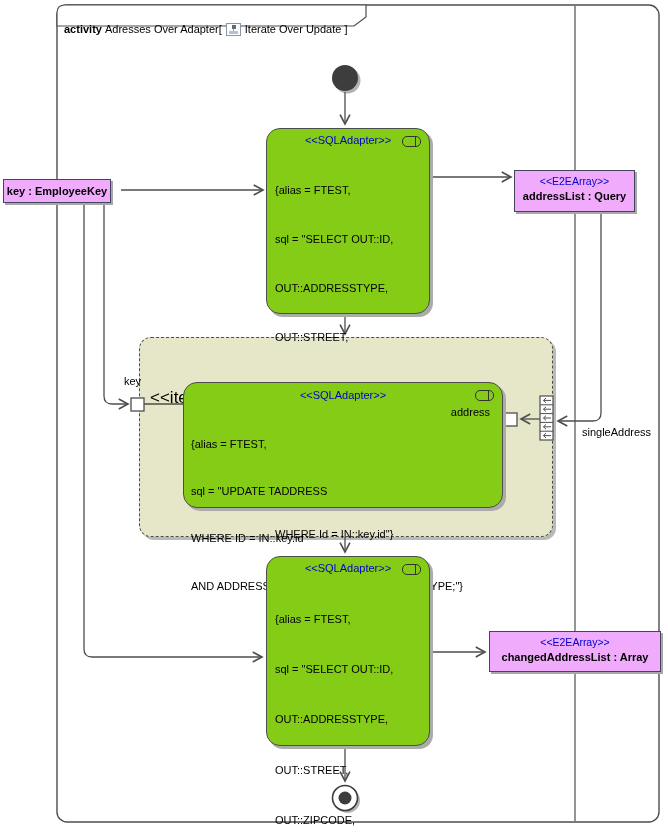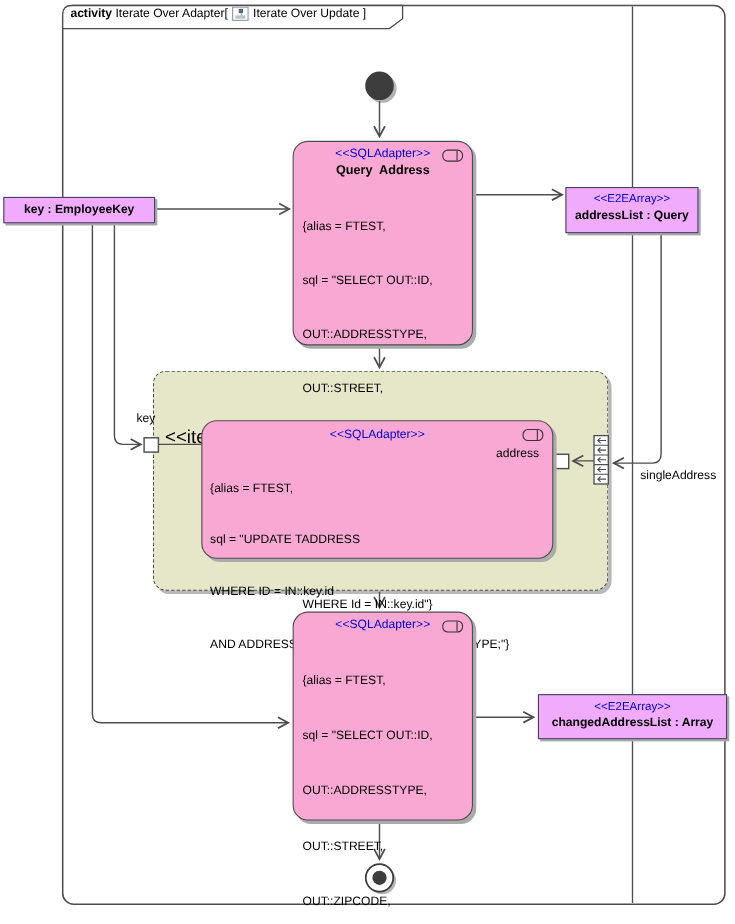--- a/index.html
+++ b/index.html
@@ -8,49 +8,49 @@
     font-family:"Liberation Sans", sans-serif;color:#000;
   }
   #edge-layer{position:absolute;left:0;top:0;width:668px;height:840px;z-index:2;pointer-events:none;}
   .region{
     position:absolute;left:139px;top:337px;width:414px;height:200px;z-index:1;
     background:#e6e6c8;border:1.6px dashed #4d4d4d;border-radius:12px;
     box-shadow:3px 3px 0 #b9b9b9;box-sizing:border-box;
   }
   .region-label{padding:5px 0 0 10px;font-size:17px;color:#000;margin-top:45px;}
   .sql-node{
-    position:absolute;z-index:3;background:#f9a8d4;border:1.5px solid #4d4d4d;border-radius:14px;
+    position:absolute;z-index:3;background:#84cc16;border:1.5px solid #4d4d4d;border-radius:14px;
     box-shadow:3px 3px 0 #ababab;box-sizing:border-box;padding-top:5px;
   }
   #query-address{left:266px;top:128px;width:164px;height:186px;}
   #update-adresses{left:183px;top:382px;width:320px;height:126px;padding-top:6px;}
   #query-addresses-again{left:266px;top:556px;width:164px;height:190px;}
   .stereotype{color:#0000cc;font-size:11px;text-align:center;line-height:13px;white-space:pre;}
   .node-title{font-size:11.5px;font-weight:bold;text-align:center;line-height:15px;margin-top:1px;white-space:pre;}
   .node-body{margin-top:2px;padding-left:8px;font-size:11px;white-space:pre;overflow:hidden;}
   #query-address .node-body{line-height:16.4px;}
   #query-addresses-again .node-body{line-height:16.8px;}
   #update-adresses .node-body{line-height:15.8px;padding-left:7px;margin-top:3px;}
   .toggle-icon{position:absolute;right:8px;top:7px;width:17px;height:9px;border:1.3px solid #333;border-radius:5px;background:transparent;}
   .toggle-icon .bar{position:absolute;right:4px;top:0;bottom:0;width:1.4px;background:#333;}
   .obj-node{
     position:absolute;z-index:3;background:#f0abfc;border:1.4px solid #44445e;
     box-shadow:2px 2px 0 #a8a8a8;box-sizing:border-box;text-align:center;
   }
-  #key-param{left:3px;top:179px;width:138px;height:24px;font-size:11px;font-weight:bold;line-height:22px;white-space:pre;}
+  #key-param{left:3px;top:179px;width:108px;height:24px;font-size:11px;font-weight:bold;line-height:22px;white-space:pre;}
   #address-list{left:514px;top:170px;width:121px;height:42px;padding-top:3px;}
   #changed-address-list{left:489px;top:631px;width:172px;height:41px;padding-top:3px;}
   .obj-stereotype{color:#0000cc;font-size:10.5px;line-height:14px;white-space:pre;}
   .obj-label{font-size:11px;font-weight:bold;line-height:17px;white-space:pre;}
   .free-label{position:absolute;z-index:4;font-size:11px;color:#000;white-space:pre;}
   #label-key-pin{left:124px;top:375px;}
   #label-address-pin{position:absolute;right:12px;top:23px;font-size:11px;font-weight:normal;}
   #label-single-address{left:582px;top:426px;}
   .frame-tab-text{
-    position:absolute;left:64px;top:4px;height:16px;z-index:4;display:flex;align-items:center;
+    position:absolute;left:64px;top:21px;height:16px;z-index:4;display:flex;align-items:center;
     font-size:11px;white-space:pre;
   }
   .frame-tab-text .kw{font-weight:bold;}
   .tab-icon{position:relative;display:inline-block;width:15px;height:13px;border:1px solid #8a97a5;background:#fff;margin:0 4px;box-sizing:border-box;}
   .tab-icon .glyph-top{position:absolute;left:5px;top:1px;width:4px;height:4px;background:#5a6e7e;}
   .tab-icon .glyph-stem{position:absolute;left:6.5px;top:5px;width:1px;height:3px;background:#9aa7b3;}
   .tab-icon .glyph-base{position:absolute;left:2px;bottom:1px;width:9px;height:3px;background:#b7c2cc;}
 </style>
 </head>
 <body>
@@ -102,29 +102,28 @@
                M551,426.8 H543.5 M546,424.4 L543.5,426.8 L546,429.2
                M551,435.6 H543.5 M546,433.2 L543.5,435.6 L546,438" fill="none" stroke="#4d4d4d" stroke-width="1"></path>
     </g>
 
     <circle cx="347.5" cy="800.5" r="12.5" fill="#b4b4b4"></circle>
     <circle cx="345" cy="798" r="12.5" fill="#ffffff" stroke="#3d3d3d" stroke-width="1.6"></circle>
     <circle cx="345" cy="798" r="6.5" fill="#3d3d3d"></circle>
   </svg>
 
   <div class="frame-tab-text">
-    <span class="kw">activity</span><span> </span><span>Iterate Over Adapter[</span><span class="tab-icon"><span class="glyph-top"></span><span class="glyph-stem"></span><span class="glyph-base"></span></span><span>Iterate Over Update</span><span> </span><span>]</span>
+    <span class="kw">activity</span><span> </span><span>Adresses Over Adapter[</span><span class="tab-icon"><span class="glyph-top"></span><span class="glyph-stem"></span><span class="glyph-base"></span></span><span>Iterate Over Update</span><span> </span><span>]</span>
   </div>
 
   <div class="sql-node" id="query-address">
     <div class="toggle-icon">
         <div class="bar"></div>
       </div>
     <div class="stereotype">&lt;&lt;SQLAdapter&gt;&gt;</div>
-    <div class="node-title">Query  Address</div>
     <div class="node-body">
       <div>{alias = FTEST,</div>
       <div>sql = "SELECT OUT::ID,</div>
       <div>OUT::ADDRESSTYPE,</div>
       <div>OUT::STREET,</div>
       <div>OUT::ZIPCODE,</div>
       <div>OUT::CITY,</div>
       <div>OUT::COUNTRY</div>
       <div>WHERE Id = IN::key.id"}</div>
     </div>

